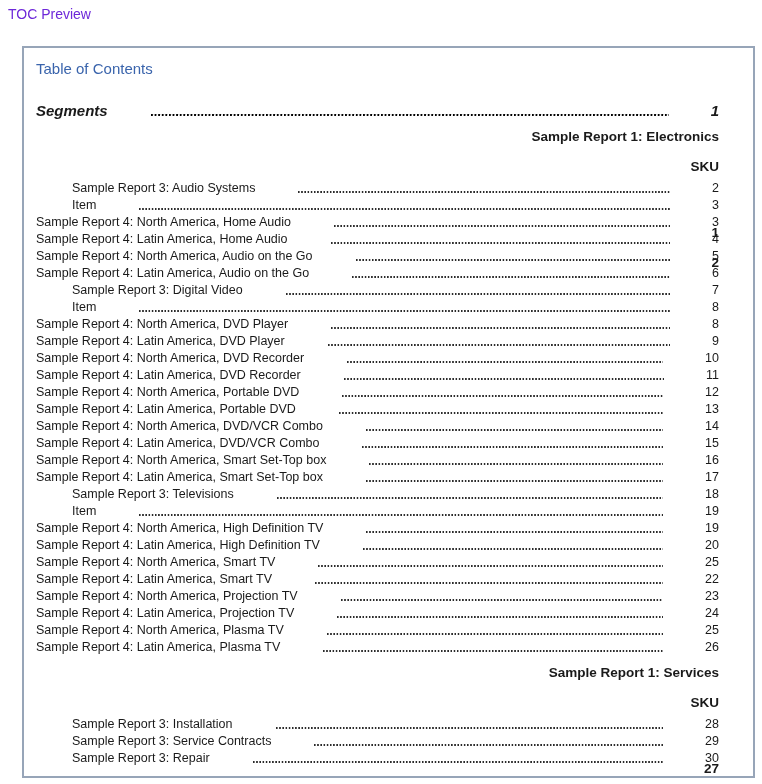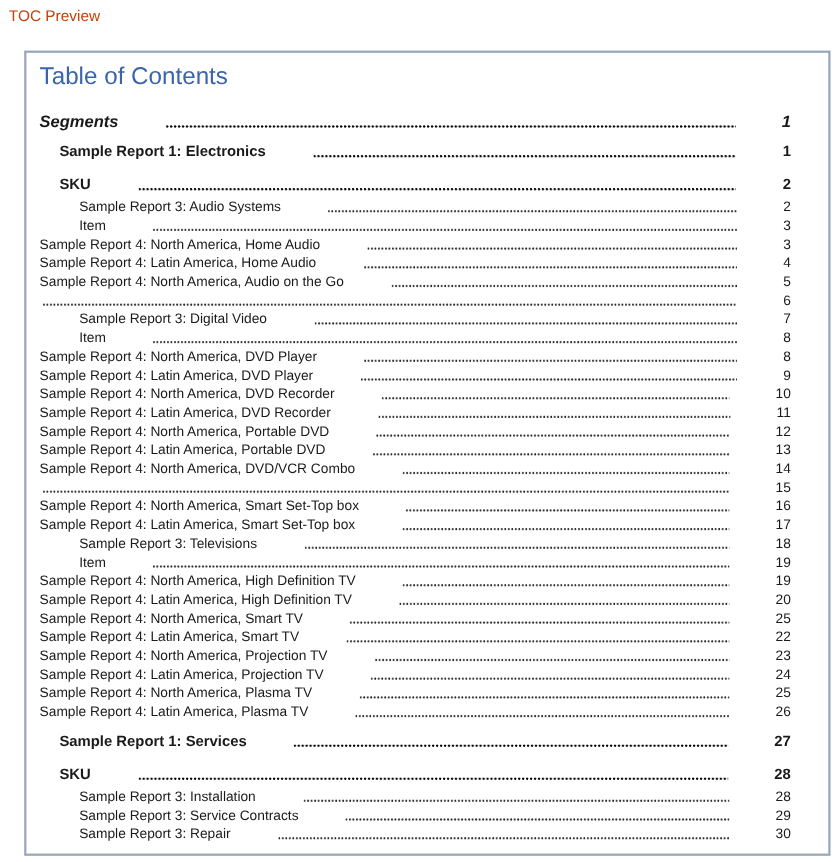--- a/index.html
+++ b/index.html
@@ -13,34 +13,34 @@
     width: 762px; height: 784px;
     background: #ffffff;
     font-family: "Liberation Sans", sans-serif;
     position: relative;
     overflow: hidden;
   }
   .window-title {
     position: absolute;
     left: 8px; top: 6px;
     font-size: 14px;
-    color: #c2410c;
+    color: #6d28d9;
   }
   .toc-box {
     position: absolute;
     left: 22px; top: 46px;
     width: 733px; height: 732px;
     border: 2px solid var(--border-color);
     background: #fff;
     padding: 10px 34px 0 12px;
     overflow: hidden;
   }
   .toc-heading {
     margin: 0 0 21px 0;
-    font-size: 22px;
+    font-size: 15px;
     line-height: 22px;
     font-weight: normal;
     color: var(--heading-color);
   }
   .entries {
     display: flex;
     flex-direction: column;
   }
   .toc-row {
     display: flex;
@@ -59,21 +59,21 @@
     flex: 1 1 auto;
     height: 16px;
     margin: 0 2px 0 3px;
     background-image: radial-gradient(circle at 1px 1px, #2b2b2b 0.8px, rgba(0,0,0,0) 1.05px);
     background-size: 3.2px 2px;
     background-repeat: repeat-x;
     background-position: left bottom 3px;
   }
   
   .l-0 { margin-left: 0; }
-  .l-1 { margin-left: 18px; }
+  .l-1 { margin-left: 18px; flex-direction: column; }
   .l-2 { margin-left: 36px; justify-content: space-between; }
   .l-3 { }
   
   .s-bold-italic {
     font-weight: bold;
     font-style: italic;
     font-size: 15px;
     height: 18px;
   }
   .s-bold-italic .toc-text, .s-bold-italic .toc-page { line-height: 17px; }
@@ -131,20 +131,21 @@
         <span class="toc-text">Sample Report 4: Latin America, Home Audio</span>
         <span class="leader"></span>
         <span class="toc-page">4</span>
       </div>
       <div class="toc-row l-3 s-normal">
         <span class="toc-text">Sample Report 4: North America, Audio on the Go</span>
         <span class="leader"></span>
         <span class="toc-page">5</span>
       </div>
       <div class="toc-row l-3 s-normal">
+        <span class="toc-text">Sample Report 4: Latin America, Audio on the Go</span>
         <span class="leader"></span>
         <span class="toc-page">6</span>
       </div>
       <div class="toc-row l-2 s-normal">
         <span class="toc-text">Sample Report 3: Digital Video</span>
         <span class="leader"></span>
         <span class="toc-page">7</span>
       </div>
       <div class="toc-row l-2 s-normal">
         <span class="toc-text">Item</span>
@@ -180,20 +181,21 @@
         <span class="toc-text">Sample Report 4: Latin America, Portable DVD</span>
         <span class="leader"></span>
         <span class="toc-page">13</span>
       </div>
       <div class="toc-row l-3 s-normal">
         <span class="toc-text">Sample Report 4: North America, DVD/VCR Combo</span>
         <span class="leader"></span>
         <span class="toc-page">14</span>
       </div>
       <div class="toc-row l-3 s-normal">
+        <span class="toc-text">Sample Report 4: Latin America, DVD/VCR Combo</span>
         <span class="leader"></span>
         <span class="toc-page">15</span>
       </div>
       <div class="toc-row l-3 s-normal">
         <span class="toc-text">Sample Report 4: North America, Smart Set-Top box</span>
         <span class="leader"></span>
         <span class="toc-page">16</span>
       </div>
       <div class="toc-row l-3 s-normal">
         <span class="toc-text">Sample Report 4: Latin America, Smart Set-Top box</span>

